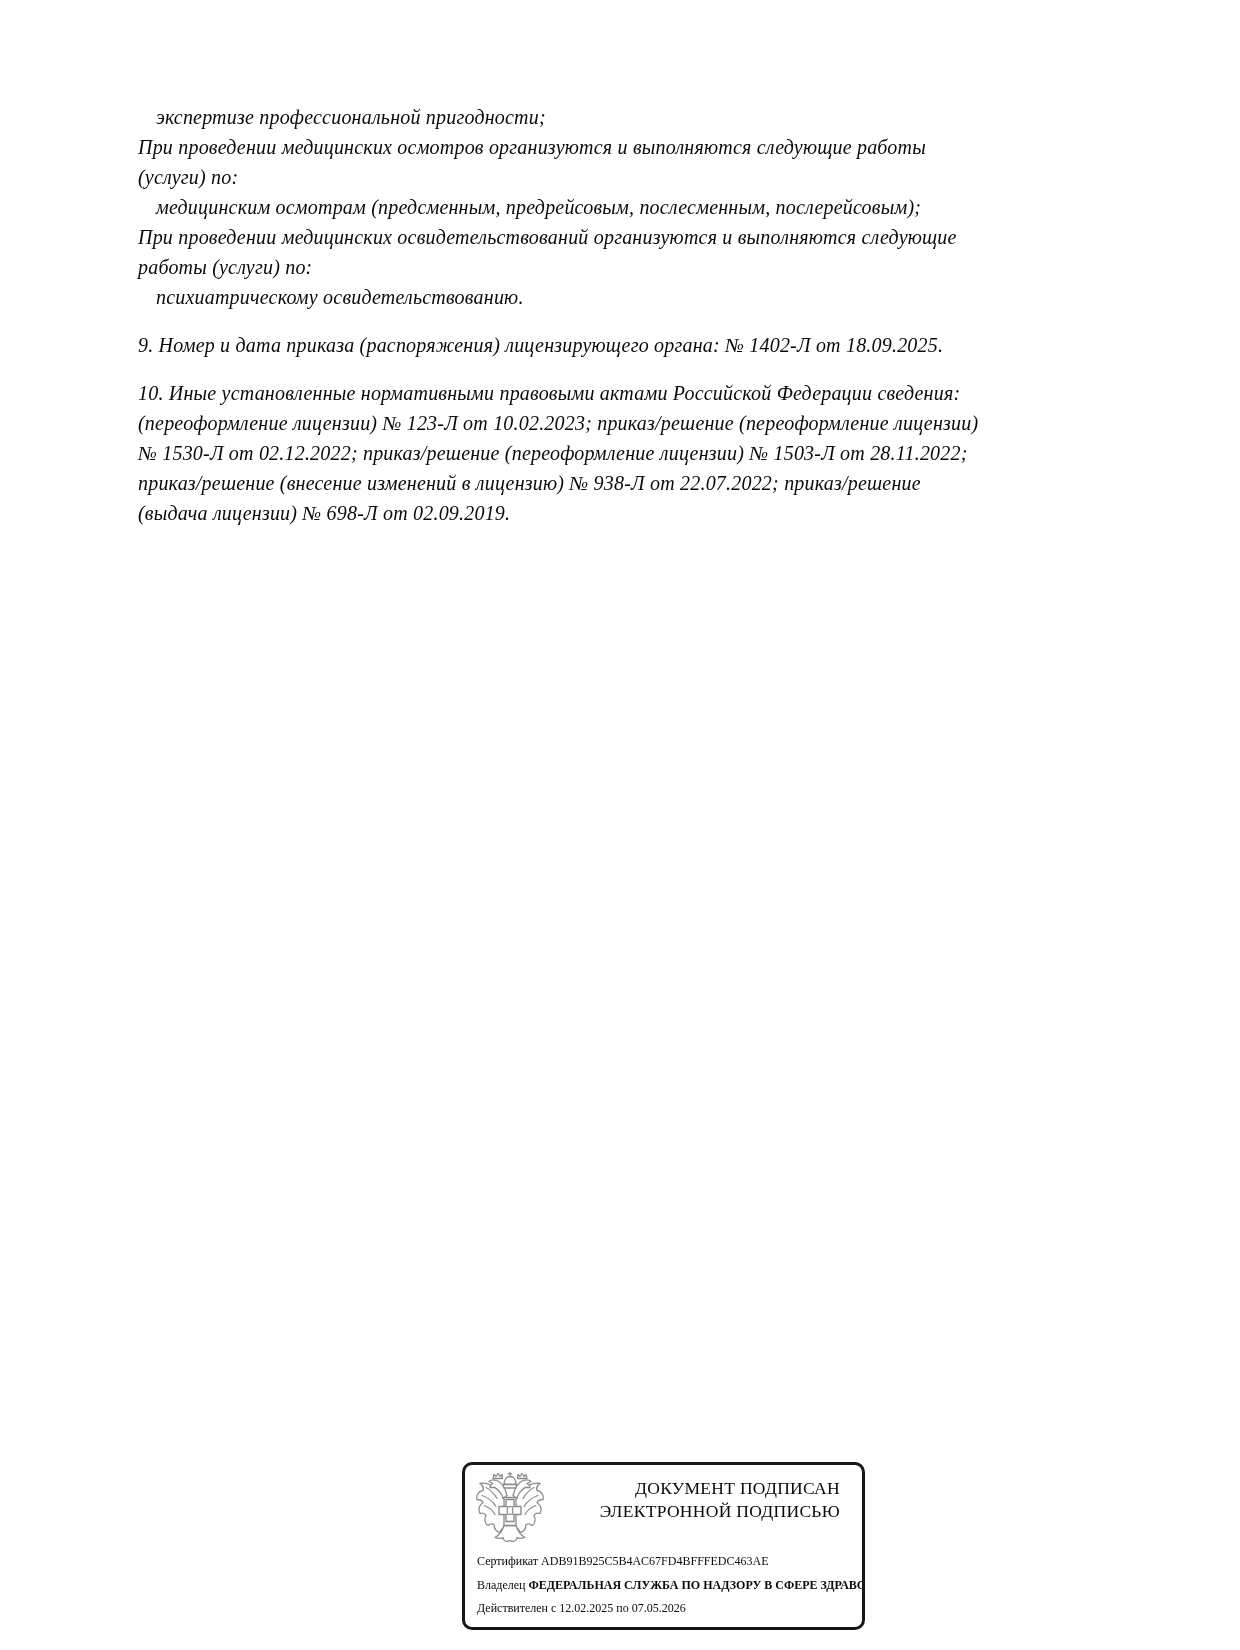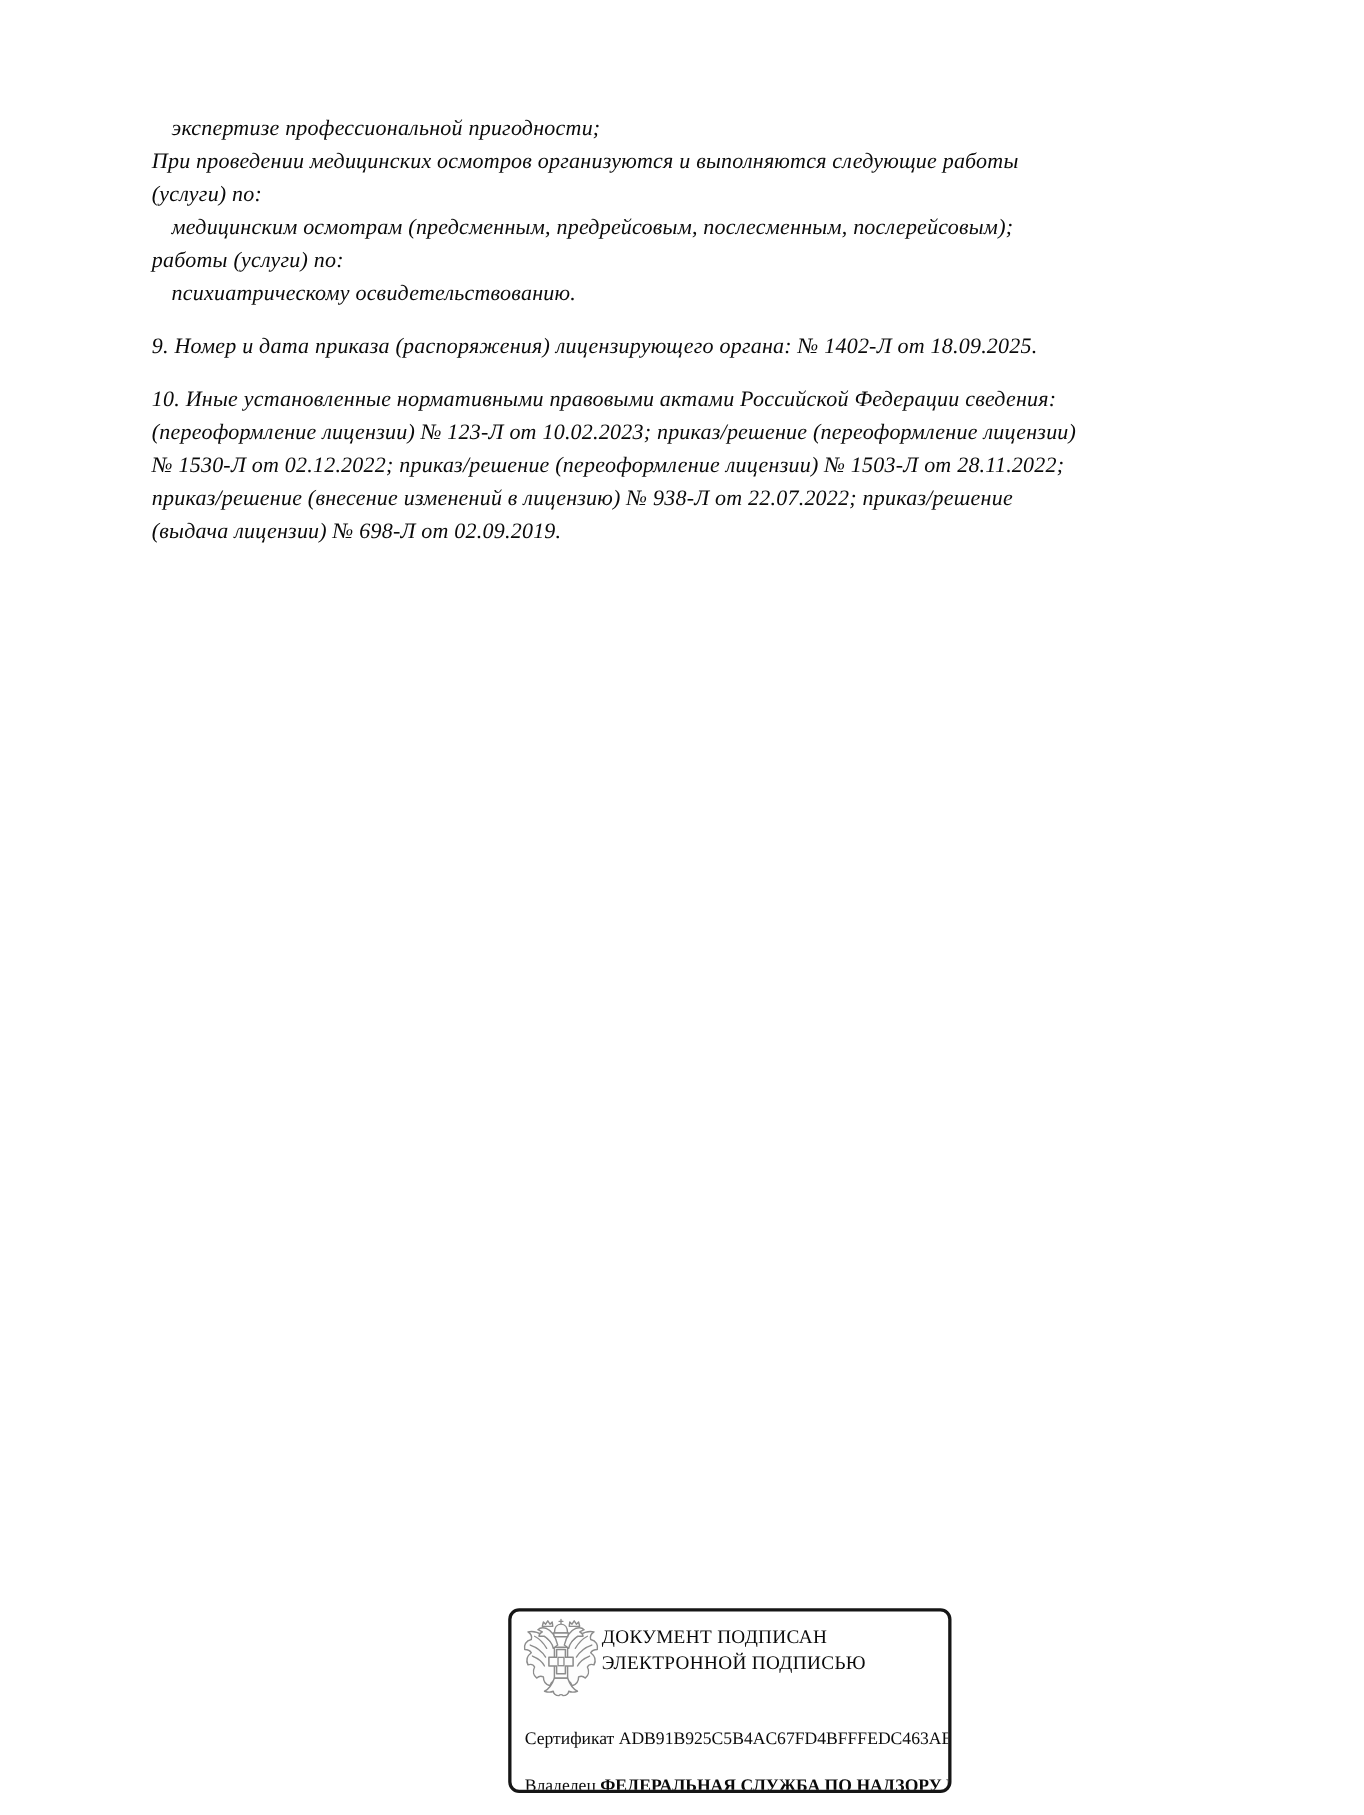--- a/index.html
+++ b/index.html
@@ -34,47 +34,48 @@
   }
   .emblem {
     position: absolute; left: 11px; top: 6px;
     width: 68px; height: 73px;
     display: block;
   }
   .emblem svg { width: 100%; height: 100%; display: block; }
   .stamp-title {
     position: absolute;
     left: 82px; right: 22px; top: 12px;
-    text-align: left;
+    text-align: right;
     font-size: 17.5px; line-height: 22.5px;
     letter-spacing: 0.3px;
     white-space: nowrap;
   }
   .stamp-info {
     position: absolute;
     left: 12px; top: 85px; right: 0; bottom: 0;
     overflow: hidden;
   }
   .info-line {
     white-space: nowrap;
-    font-size: 16px; line-height: 23.5px; margin-top: 19px;
+    font-size: 12px; line-height: 23.5px;
   }
   .bold { font-weight: bold; }
 </style>
 </head>
 <body>
 
 <main class="page">
 
   <section id="doc-text">
       <div class="paragraph">
         <div class="line indent">экспертизе профессиональной пригодности;</div>
         <div class="line">При проведении медицинских осмотров организуются и выполняются следующие работы</div>
         <div class="line">(услуги) по:</div>
         <div class="line indent">медицинским осмотрам (предсменным, предрейсовым, послесменным, послерейсовым);</div>
+        <div class="line">При проведении медицинских освидетельствований организуются и выполняются следующие</div>
         <div class="line">работы (услуги) по:</div>
         <div class="line indent">психиатрическому освидетельствованию.</div>
       </div>
       <div class="paragraph">
         <div class="line">9. Номер и дата приказа (распоряжения) лицензирующего органа: № 1402-Л от 18.09.2025.</div>
       </div>
       <div class="paragraph">
         <div class="line">10. Иные установленные нормативными правовыми актами Российской Федерации сведения:</div>
         <div class="line">(переоформление лицензии) № 123-Л от 10.02.2023; приказ/решение (переоформление лицензии)</div>
         <div class="line">№ 1530-Л от 02.12.2022; приказ/решение (переоформление лицензии) № 1503-Л от 28.11.2022;</div>

